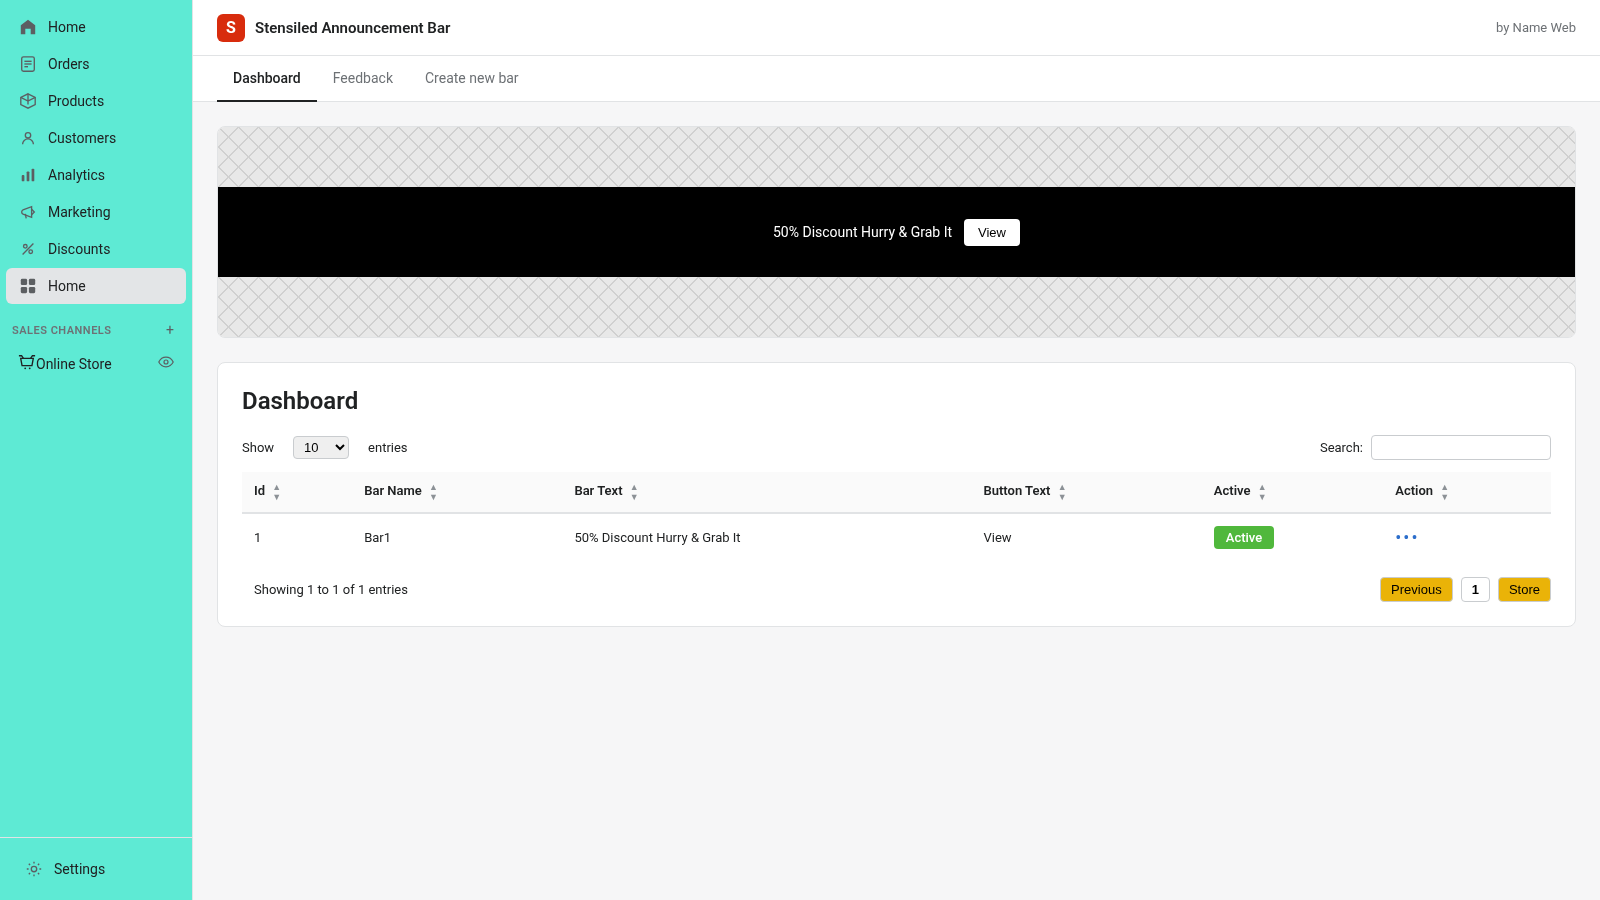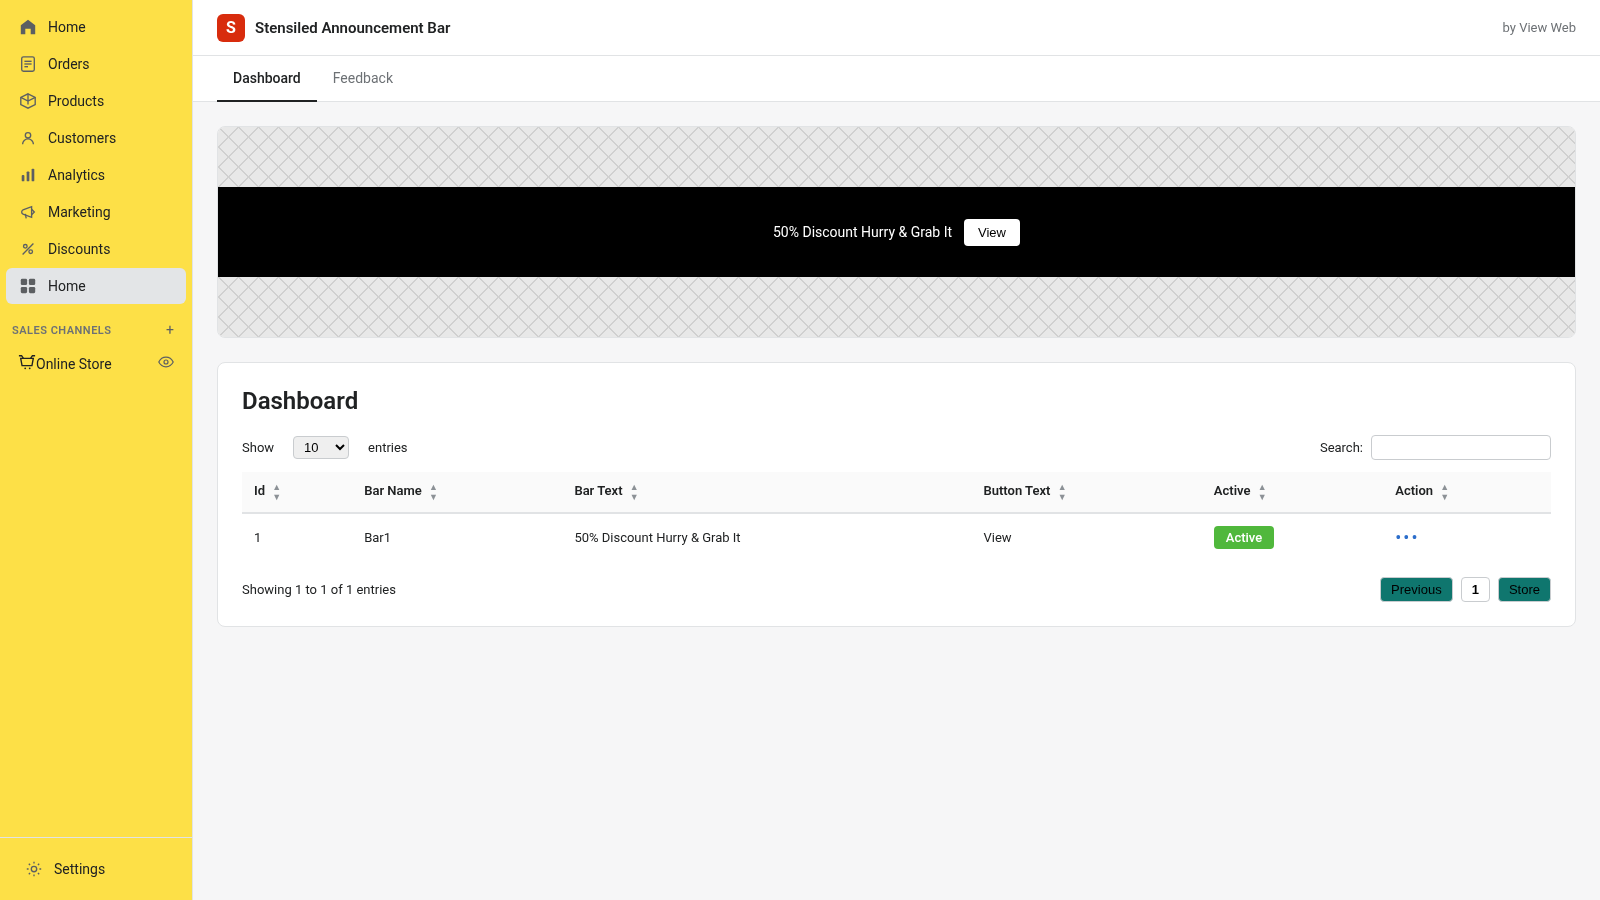--- a/index.html
+++ b/index.html
@@ -1,19 +1,19 @@
 <!DOCTYPE html>
 <html><head>
   <meta charset="utf-8">
   <style>
     * { box-sizing: border-box; margin: 0; padding: 0; }
     body { font-family: -apple-system, BlinkMacSystemFont, 'Segoe UI', Roboto, sans-serif; background: #f6f6f7; display: flex; height: 100vh; overflow: hidden; font-size: 14px; color: #202223; }
 
     
-    .sidebar { width: 193px; background: #fde047; border-right: 1px solid #e1e3e5; display: flex; flex-direction: column; height: 100vh; flex-shrink: 0; }
+    .sidebar { width: 193px; background: #5eead4; border-right: 1px solid #e1e3e5; display: flex; flex-direction: column; height: 100vh; flex-shrink: 0; }
     .sidebar-nav { flex: 1; padding: 8px 0; }
     .sidebar-item { display: flex; align-items: center; gap: 10px; padding: 8px 12px; cursor: pointer; border-radius: 6px; margin: 1px 6px; color: #202223; text-decoration: none; }
     .sidebar-item.active { background: #e3e5e7; }
     .sidebar-item .icon { width: 20px; height: 20px; display: flex; align-items: center; justify-content: center; color: #5c5f62; flex-shrink: 0; }
     .sidebar-item .label { font-size: 14px; }
     .sidebar-section { padding: 8px 12px 4px 12px; display: flex; align-items: center; justify-content: space-between; margin-top: 8px; }
     .sidebar-section-label { font-size: 11px; font-weight: 600; color: #6d7175; letter-spacing: 0.5px; }
     .sidebar-section-add { width: 20px; height: 20px; display: flex; align-items: center; justify-content: center; cursor: pointer; color: #5c5f62; border-radius: 4px; }
     .sidebar-channel { display: flex; align-items: center; padding: 8px 12px; cursor: pointer; margin: 1px 6px; border-radius: 6px; }
     .sidebar-channel .label { flex: 1; font-size: 14px; }
@@ -61,23 +61,23 @@
     .table { width: 100%; border-collapse: collapse; font-size: 13px; }
     .table th { padding: 10px 12px; text-align: left; border-bottom: 2px solid #e1e3e5; color: #202223; font-weight: 600; background: #fafafa; }
     .table th .sort-icon { display: inline-flex; flex-direction: column; margin-left: 4px; font-size: 9px; color: #8c9196; vertical-align: middle; }
     .table td { padding: 12px; border-bottom: 1px solid #e1e3e5; color: #202223; }
     .table tr:last-child td { border-bottom: none; }
     .active-badge { background: #50b83c; color: #fff; padding: 4px 12px; border-radius: 4px; font-size: 13px; font-weight: 500; display: inline-block; }
     .action-dots { color: #2c6ecb; font-size: 18px; cursor: pointer; letter-spacing: 2px; }
 
     
     .pagination { display: flex; align-items: center; justify-content: space-between; margin-top: 16px; font-size: 13px; }
-    .pagination-info { color: #202223; }
+    .pagination-info { color: #202223; margin-left: 12px; }
     .pagination-controls { display: flex; align-items: center; gap: 8px; }
-    .page-btn { padding: 4px 10px; border: 1px solid #c9cccf; border-radius: 4px; background: #0f766e; cursor: pointer; font-size: 13px; }
+    .page-btn { padding: 4px 10px; border: 1px solid #c9cccf; border-radius: 4px; background: #eab308; cursor: pointer; font-size: 13px; }
     .page-btn.current { background: #fff; border-color: #c9cccf; font-weight: 600; }
 
     
     .icon svg { width: 18px; height: 18px; }
   </style>
 </head>
 <body>
 
 <div class="sidebar">
   <nav class="sidebar-nav">
@@ -205,26 +205,27 @@
   </div>
 </div>
 
 <div class="main">
 
   <div class="topbar">
     <div class="topbar-left">
       <div class="app-logo">S</div>
       <span class="app-title">Stensiled Announcement Bar</span>
     </div>
-    <div class="topbar-right">by View Web</div>
+    <div class="topbar-right">by Name Web</div>
   </div>
 
   <div class="tabs">
     <div class="tab active">Dashboard</div>
     <div class="tab">Feedback</div>
+    <div class="tab">Create new bar</div>
   </div>
 
   <div class="content">
 
     <div class="preview-card">
       <div class="preview-pattern"></div>
       <div class="preview-bar">
         <span class="preview-bar-text">50% Discount Hurry &amp; Grab It</span>
         <button class="preview-view-btn">View</button>
       </div>

